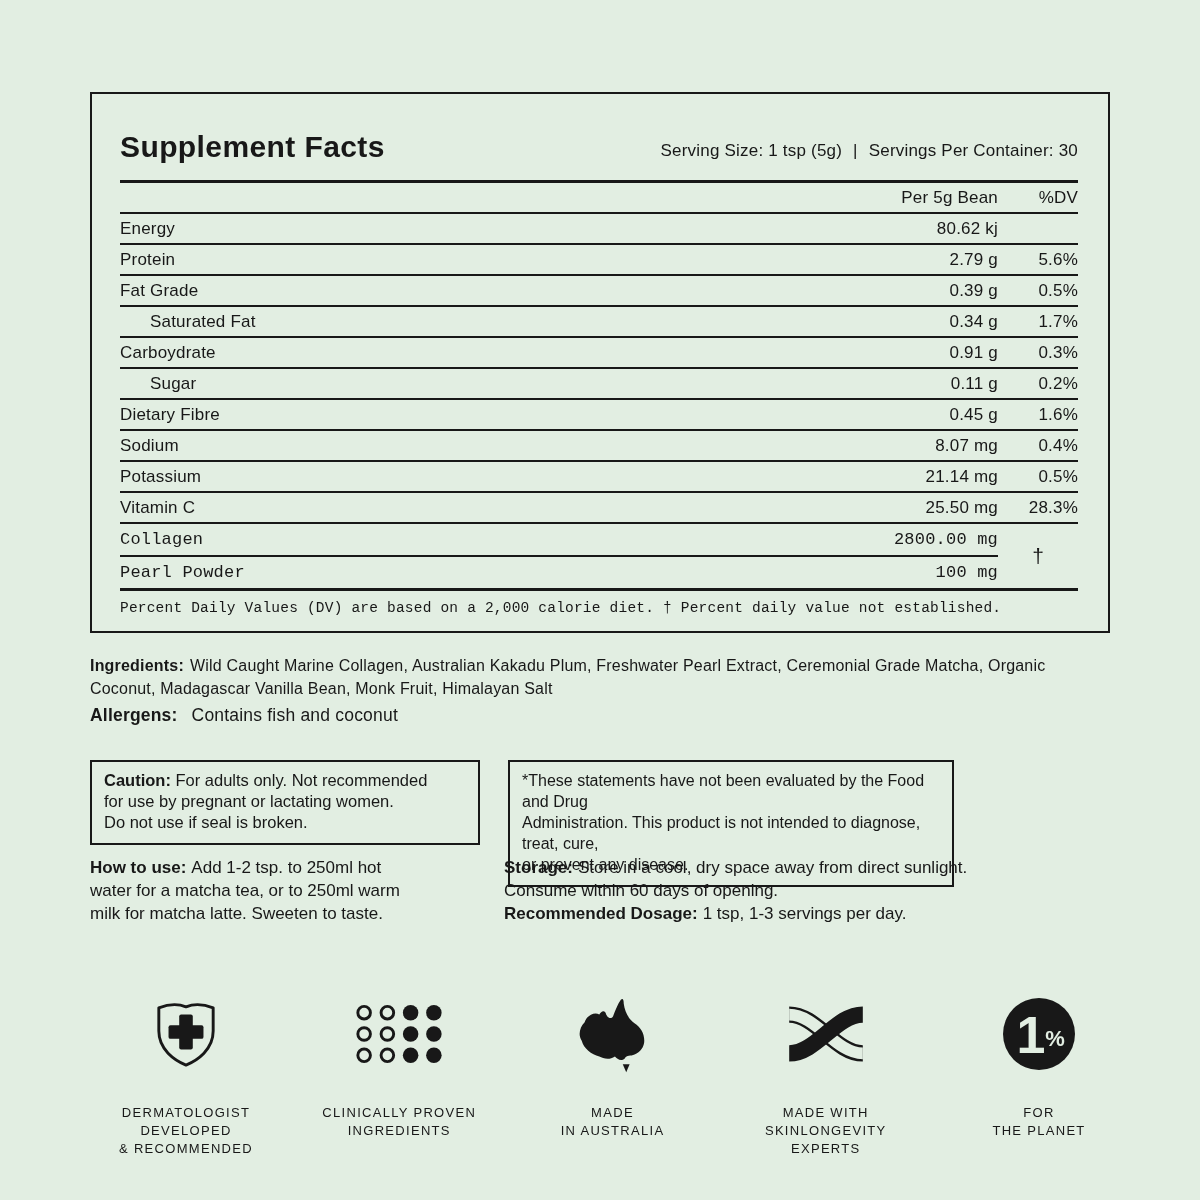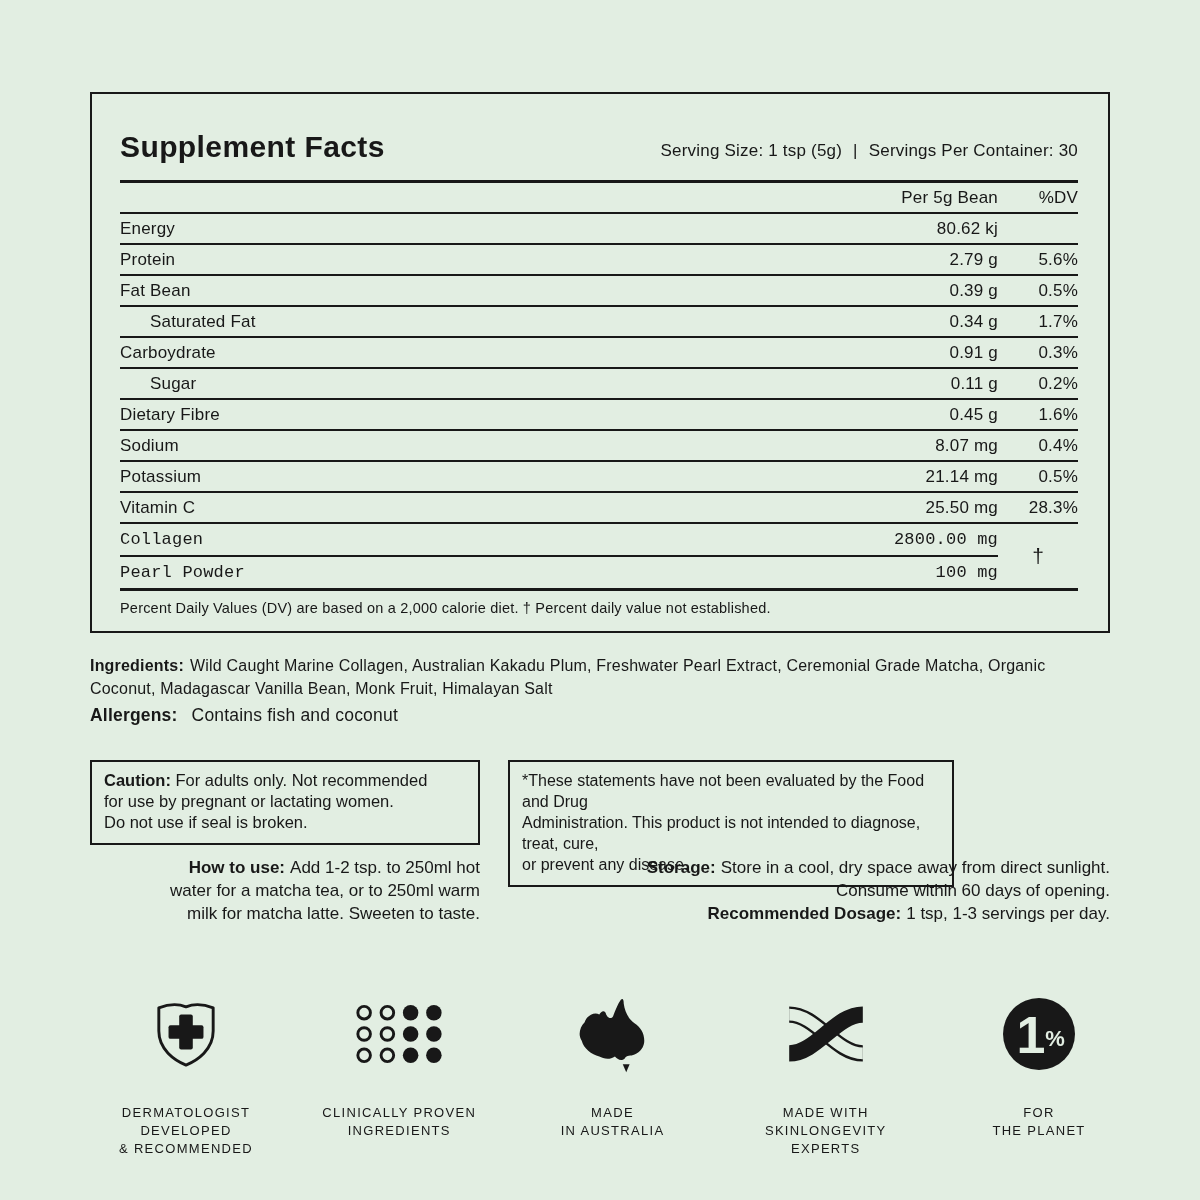--- a/index.html
+++ b/index.html
@@ -53,20 +53,21 @@
   .groupleft{flex:1;font-family:Liberation Mono, monospace;}
   .groupleft .trow{border-bottom:none;}
   .groupleft .gsep{height:2px;background:var(--ink);}
   .dagcell{
     width:80px; display:flex; align-items:center; justify-content:center;
     font-size:21px;
   }
   .footnote{
     font-size:14.5px; letter-spacing:.2px;
     padding:9px 0 15px 0;
+    font-family:Liberation Mono, monospace;
   }
 
   
   .lead{
     position:absolute; left:90px; top:654px; width:968px;
     font-size:16px; line-height:23px; letter-spacing:.2px;
   }
   .lead b{margin-right:6px;}
   .allergens{
     position:absolute; left:90px; top:704px; width:968px;
@@ -81,21 +82,21 @@
   .cbox{
     border:2px solid var(--ink);
     padding:8px 12px 10px 12px;
   }
   .caution-box{width:390px; font-size:16.5px; line-height:21px;}
   .fda-box{flex:1; font-size:16px; line-height:21px;}
   .preline{white-space:pre-line;}
 
   .usage{
     position:absolute; left:90px; top:856px; width:1020px;
-    display:flex; gap:24px;text-align:right;
+    display:flex; gap:24px;
   }
   .use-left{width:390px; font-size:17px; line-height:23px;}
   .use-right{flex:1; font-size:17px; line-height:23px;}
   .usage b{margin-right:5px;}
 
   
   .badges{
     position:absolute; left:0; top:990px; width:1200px;
     padding:0 70px 0 95px;
     display:flex; justify-content:space-between;
@@ -141,21 +142,21 @@
     <span class="lbl">Energy</span>
     <span class="col-amt">80.62 kj</span>
     <span class="col-dv"></span>
   </div>
   <div class="trow">
     <span class="lbl">Protein</span>
     <span class="col-amt">2.79 g</span>
     <span class="col-dv">5.6%</span>
   </div>
   <div class="trow">
-    <span class="lbl">Fat Bean</span>
+    <span class="lbl">Fat Grade</span>
     <span class="col-amt">0.39 g</span>
     <span class="col-dv">0.5%</span>
   </div>
   <div class="trow ind">
     <span class="lbl">Saturated Fat</span>
     <span class="col-amt">0.34 g</span>
     <span class="col-dv">1.7%</span>
   </div>
   <div class="trow">
     <span class="lbl">Carboydrate</span>

